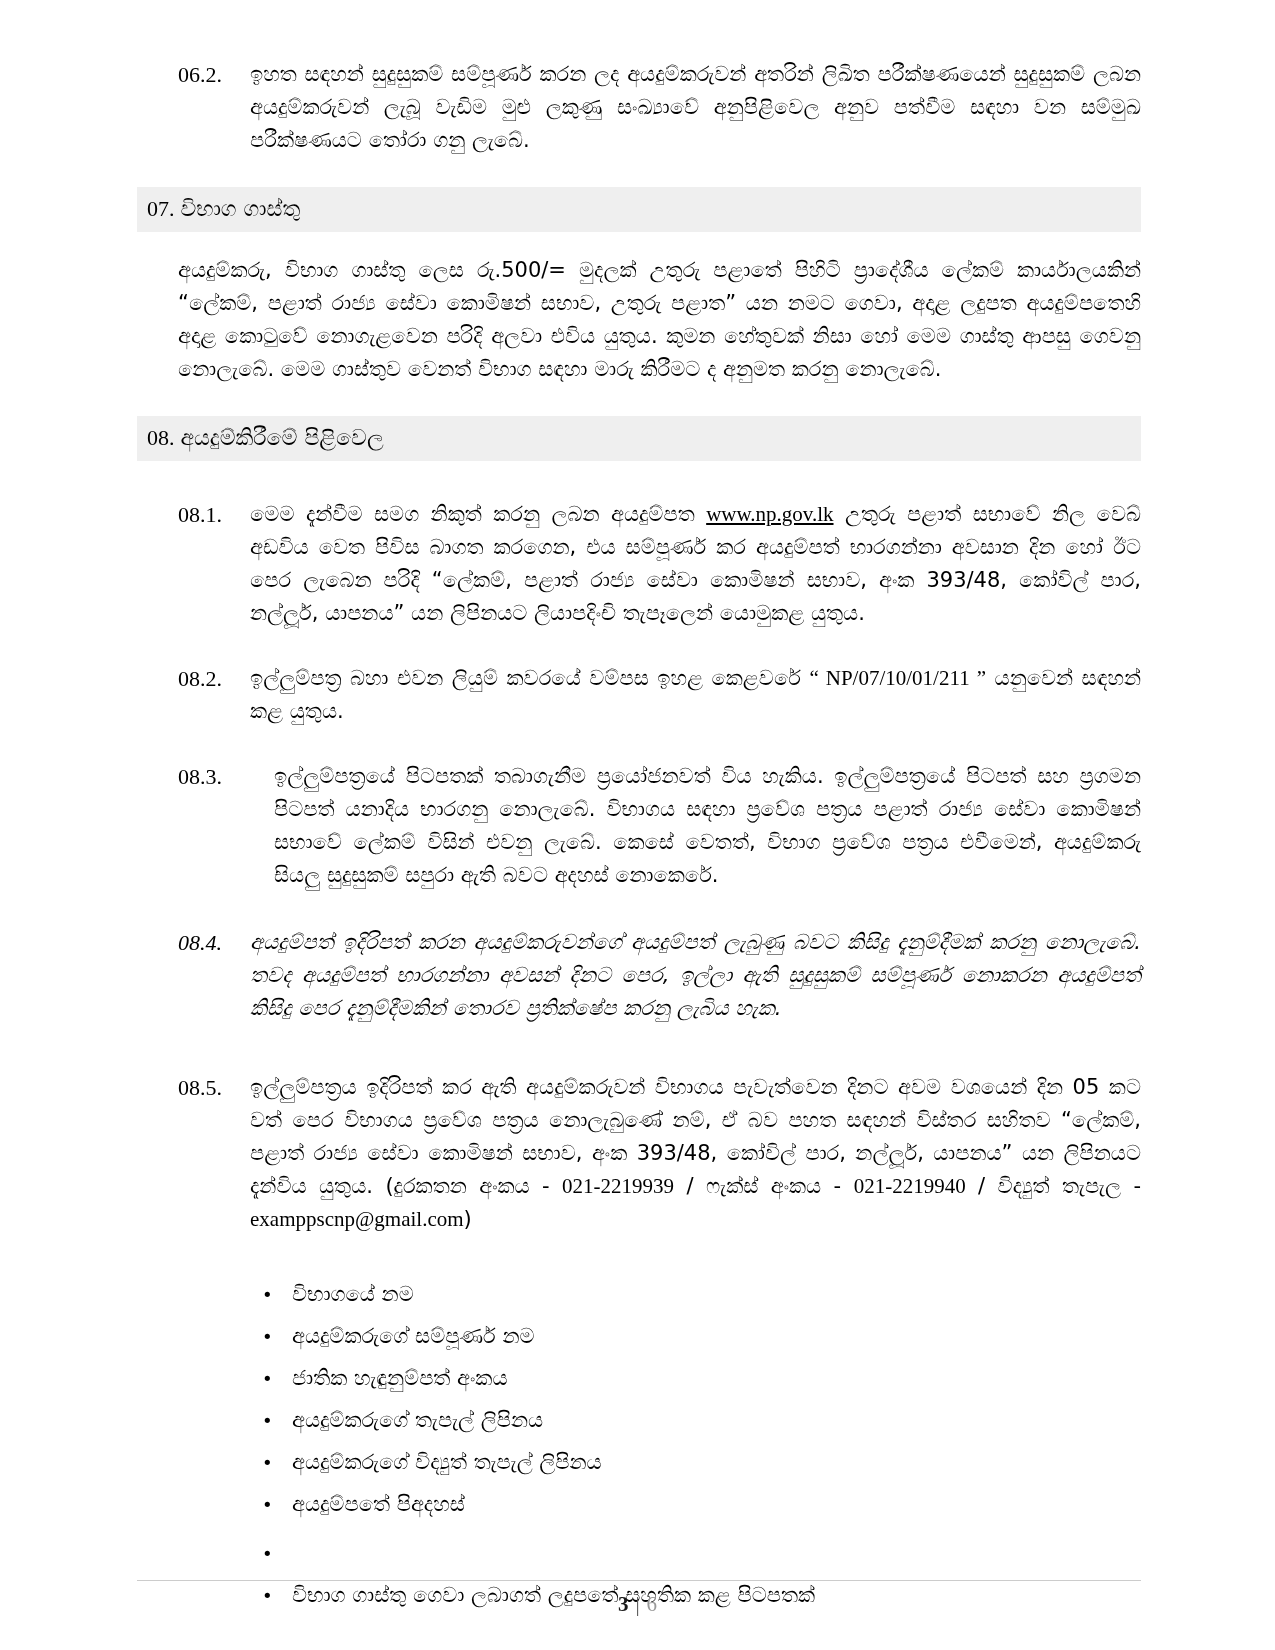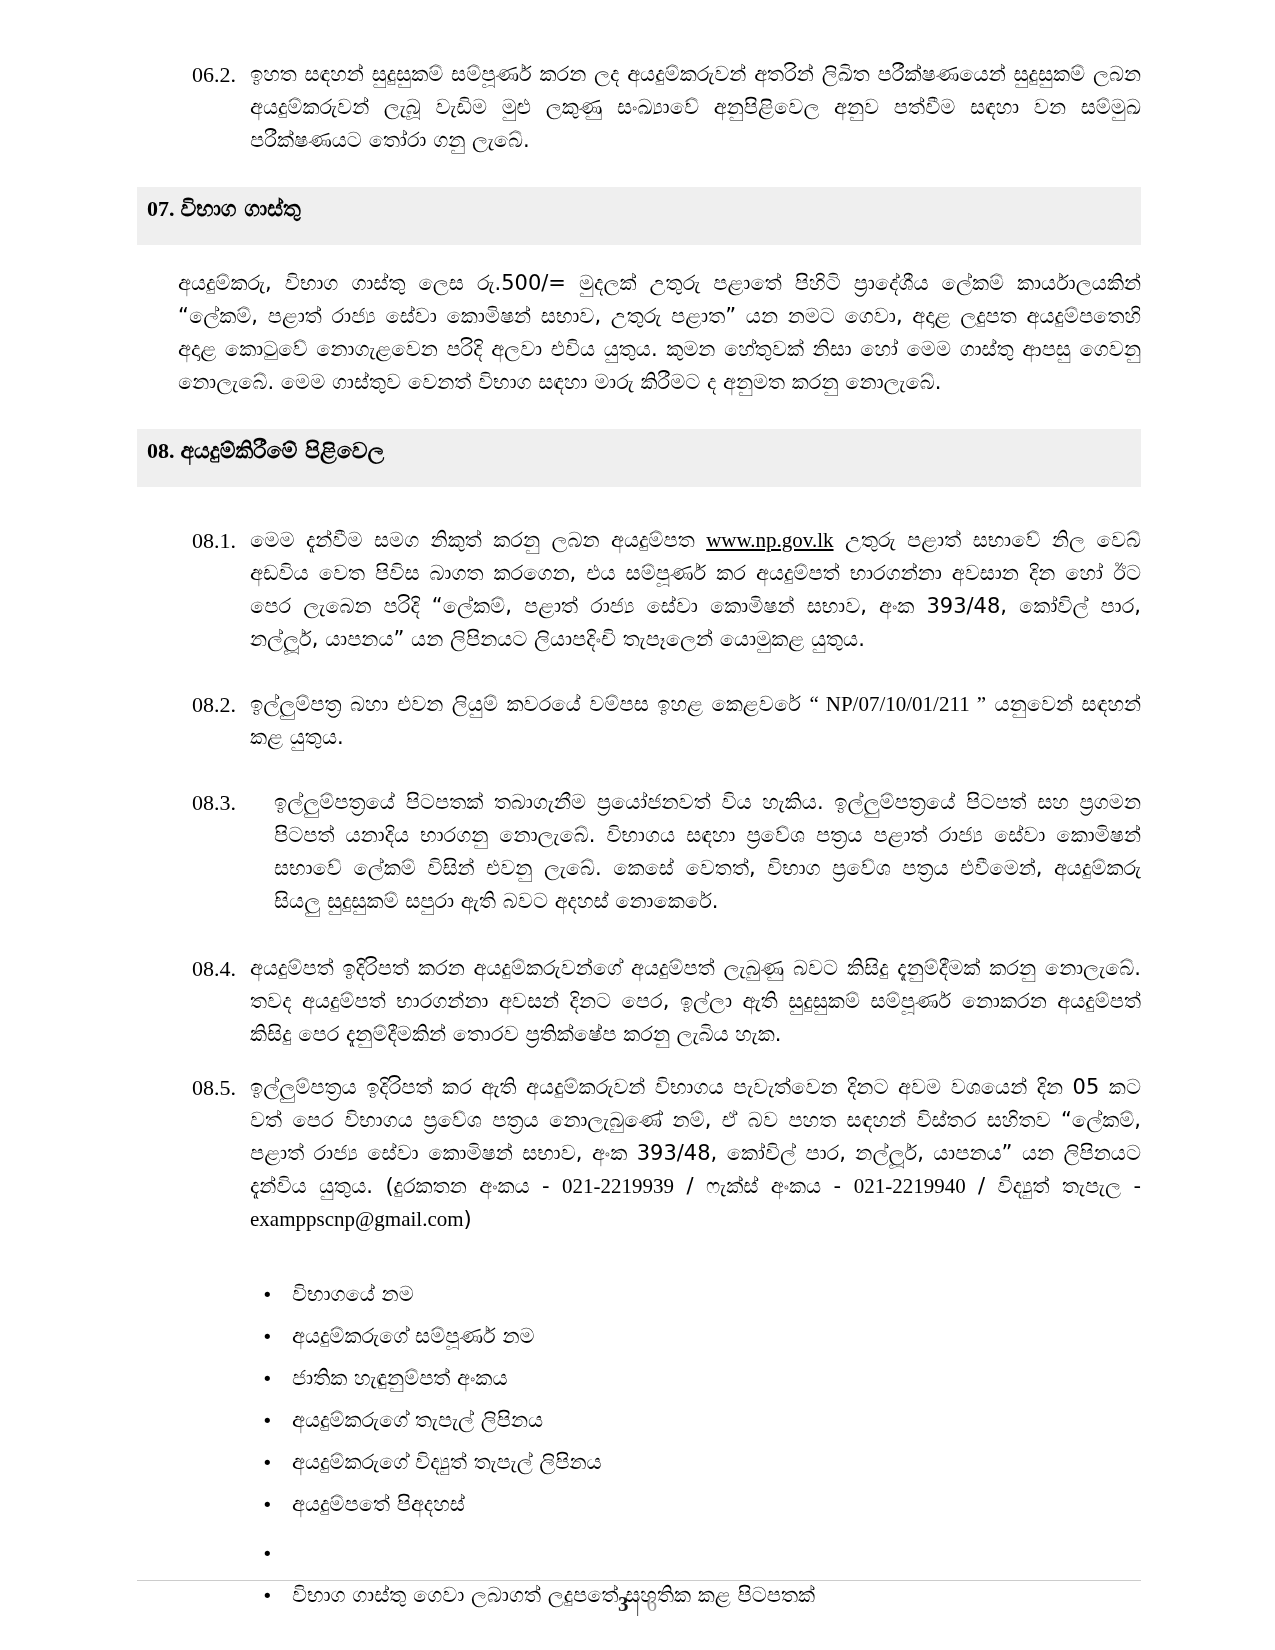--- a/index.html
+++ b/index.html
@@ -13,34 +13,34 @@
     line-height:33px;
     box-sizing:border-box;
     padding:58px 134px 0 137px;
     overflow:hidden;
   }
   .num-row{display:flex;margin-left:41px;margin-bottom:30px;}
   .num-col{flex:0 0 72px;font-family:"Liberation Serif",serif;font-size:22px;}
   .txt-col{flex:1;text-align:justify;}
   .head-bar{
     background:#EFEFEF;
-    font-weight:bold;
+    font-weight:normal;
     font-size:22px;
-    padding:5px 10px 20px 10px;
+    padding:5px 10px 7px 10px;
     margin-bottom:22px;
   }
   .head-bar .hnum{font-family:"Liberation Serif",serif;margin-right:6px;}
   .plain-par{margin-left:41px;margin-bottom:30px;text-align:justify;}
   .b{font-weight:normal;}
   .lnk{color:#000000;text-decoration:underline;cursor:pointer;font-family:"Liberation Serif",serif;}
-  .lat{font-family:"Liberation Serif",serif;text-align:center;}
+  .lat{font-family:"Liberation Serif",serif;}
   .sp-after-08-1{margin-bottom:32px;}
   .sp-after-08-2{margin-bottom:32px;}
   .sp-after-08-3{margin-bottom:34px;gap:24px;}
-  .sp-after-08-4{margin-bottom:20px;}
+  .sp-after-08-4{margin-bottom:46px;font-style:italic;}
   .sp-after-08-5{margin-bottom:42px;}
   .h08{margin-top:28px;margin-bottom:37px;}
   ul.blist{list-style:none;margin:0 0 0 125px;padding:0;}
   ul.blist li{display:flex;margin-bottom:9px;}
   ul.blist li .dot{flex:0 0 30px;font-size:18px;}
   ul.blist li.gap-before{margin-top:16px;}
   .footer{
     position:absolute;left:0;right:0;bottom:8px;height:62px;
   }
   .footer .rule{

